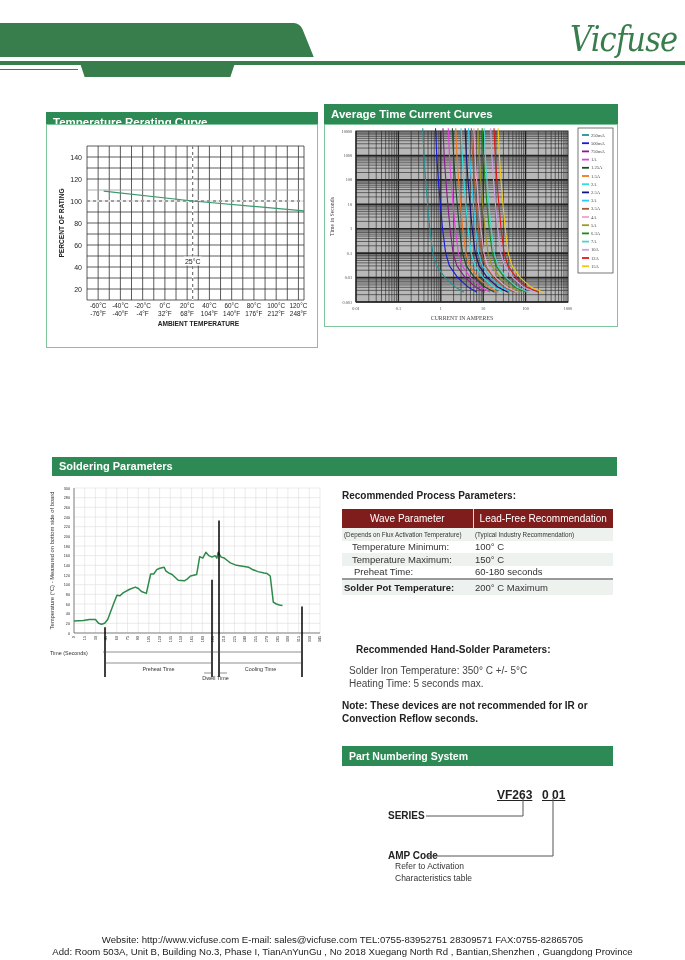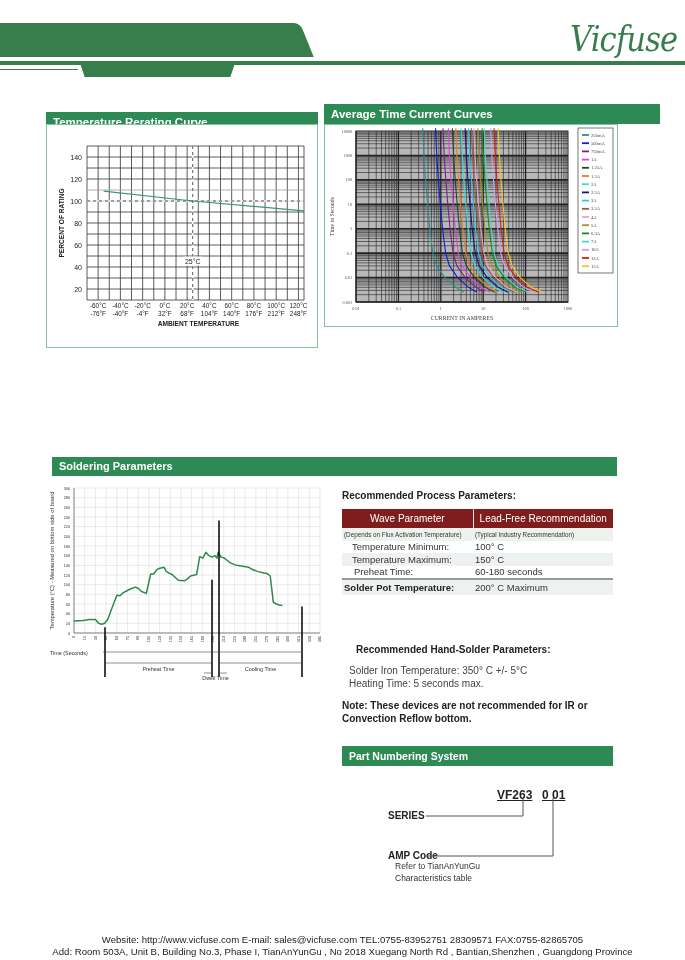--- a/index.html
+++ b/index.html
@@ -111,21 +111,21 @@
       <text x="229.17948717948718" y="183" font-size="6.4" text-anchor="middle" fill="#222">100°C</text>
       <text x="229.17948717948718" y="190.5" font-size="6.4" text-anchor="middle" fill="#222">212°F</text>
       <text x="251.43589743589743" y="183" font-size="6.4" text-anchor="middle" fill="#222">120°C</text>
       <text x="251.43589743589743" y="190.5" font-size="6.4" text-anchor="middle" fill="#222">248°F</text>
       <text x="151.5" y="201" font-size="6.6" font-weight="bold" text-anchor="middle" fill="#222">AMBIENT TEMPERATURE</text>
       <text x="0" y="0" font-size="6.6" font-weight="bold" text-anchor="middle" fill="#222" transform="translate(17,98) rotate(-90)">PERCENT OF RATING</text>
       <polyline points="56.69230769230769,66.1 145.71794871794873,75.99999999999999 257,85.89999999999999" fill="none" stroke="#3a9a6c" stroke-width="1.2"></polyline>
     </svg>
 </div>
 
-<div class="abs sec-title" style="left:324px;top:104px;width:336px;">Average Time Current Curves</div>
+<div class="abs sec-title" style="left:324px;top:104px;width:294px;">Average Time Current Curves</div>
 <div class="abs box" style="left:324px;top:124px;width:294px;height:203px;">
   <svg id="tcc-svg" class="serif" width="292" height="201">
       <rect x="31" y="6" width="212" height="171" fill="#b8b8b8"></rect>
       <line x1="31" y1="6" x2="31" y2="177" stroke="#222" stroke-width="1.3"></line>
       <line x1="43.76367181615281" y1="6" x2="43.76367181615281" y2="177" stroke="#222" stroke-width="0.6"></line>
       <line x1="51.229941200113686" y1="6" x2="51.229941200113686" y2="177" stroke="#222" stroke-width="0.6"></line>
       <line x1="56.52734363230561" y1="6" x2="56.52734363230561" y2="177" stroke="#222" stroke-width="0.6"></line>
       <line x1="60.6363281838472" y1="6" x2="60.6363281838472" y2="177" stroke="#222" stroke-width="0.6"></line>
       <line x1="63.993613016266494" y1="6" x2="63.993613016266494" y2="177" stroke="#222" stroke-width="0.6"></line>
       <line x1="66.83215689660449" y1="6" x2="66.83215689660449" y2="177" stroke="#222" stroke-width="0.6"></line>
@@ -434,28 +434,28 @@
       <td style="height:15px;">Solder Pot Temperature:</td>
       <td>200° C Maximum</td>
     </tr>
   </tbody>
 </table>
 
 <div class="abs" style="left:356px;top:644px;font-weight:bold;font-size:10px;">Recommended Hand-Solder Parameters:</div>
 <div class="abs" style="left:349px;top:665px;font-size:10px;color:#444;">Solder Iron Temperature:  350° C +/- 5°C</div>
 <div class="abs" style="left:349px;top:678px;font-size:10px;color:#444;">Heating Time:  5 seconds max.</div>
 <div class="abs" style="left:342px;top:700px;font-weight:bold;font-size:10px;">Note: These devices are not recommended for IR or</div>
-<div class="abs" style="left:342px;top:713px;font-weight:bold;font-size:10px;">Convection Reflow bottom.</div>
+<div class="abs" style="left:342px;top:713px;font-weight:bold;font-size:10px;">Convection Reflow seconds.</div>
 
 <div class="abs sec-title" style="left:342px;top:746px;width:271px;font-size:10.5px;">Part Numbering System</div>
 <div class="abs" style="left:497px;top:788px;font-weight:bold;font-size:12px;text-decoration:underline;">VF263</div>
 <div class="abs" style="left:542px;top:788px;font-weight:bold;font-size:12px;text-decoration:underline;">0 01</div>
 <div class="abs" style="left:388px;top:810px;font-weight:bold;font-size:10px;">SERIES</div>
 <div class="abs" style="left:388px;top:850px;font-weight:bold;font-size:10px;">AMP Code</div>
-<div class="abs" style="left:395px;top:861px;font-size:8.5px;color:#333;">Refer to TianAnYunGu</div>
+<div class="abs" style="left:395px;top:861px;font-size:8.5px;color:#333;">Refer to Activation</div>
 <div class="abs" style="left:395px;top:873px;font-size:8.5px;color:#333;">Characteristics table</div>
 <svg class="abs" style="left:420px;top:795px;" width="140" height="65">
   <polyline points="6,21 103,21 103,3" fill="none" stroke="#555" stroke-width="1"></polyline>
   <polyline points="6,61 133,61 133,3" fill="none" stroke="#555" stroke-width="1"></polyline>
 </svg>
 
 <div class="abs footer" style="top:934px;">Website: http://www.vicfuse.com E-mail: sales@vicfuse.com TEL:0755-83952751 28309571  FAX:0755-82865705</div>
 <div class="abs footer" style="top:946px;">Add: Room 503A, Unit B, Building No.3, Phase I, TianAnYunGu , No 2018 Xuegang North Rd , Bantian,Shenzhen , Guangdong Province</div>
 
 </body></html>

